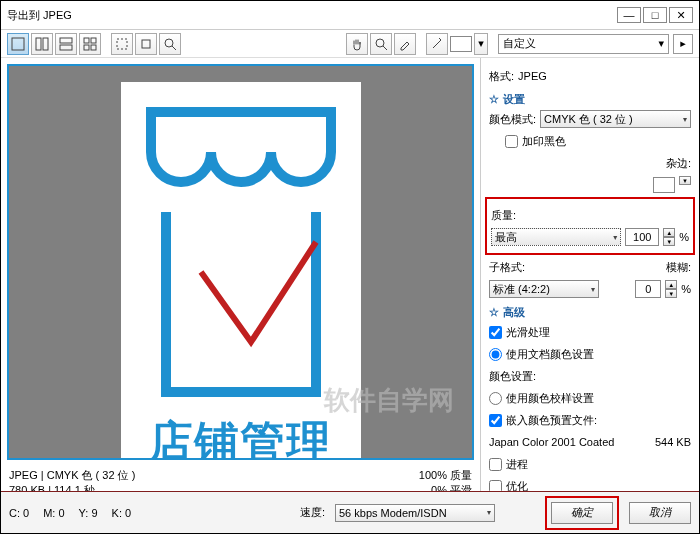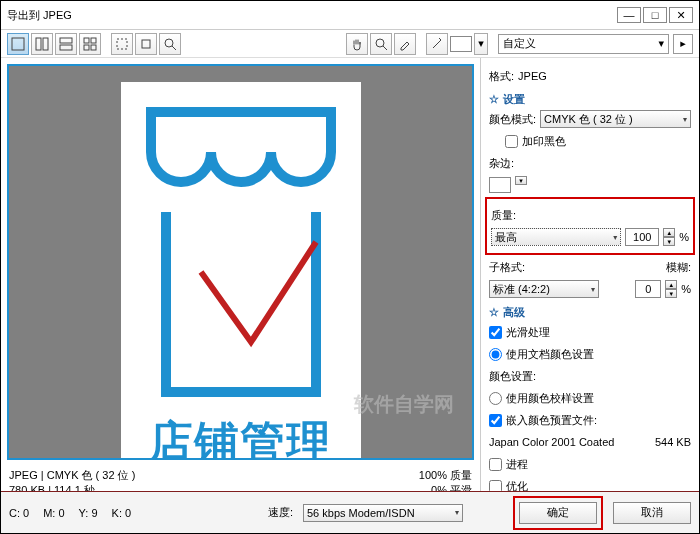--- a/index.html
+++ b/index.html
@@ -15,42 +15,42 @@
 .preset-dd { flex: 1; height: 20px; border: 1px solid #999; padding: 1px 4px; background: #fff; display: flex; align-items: center; justify-content: space-between; }
 .preset-play { width: 20px; height: 20px; border: 1px solid #999; margin-left: 2px; display:flex;align-items:center;justify-content:center; }
 .main { display: flex; height: 440px; }
 .preview-pane { width: 480px; display: flex; flex-direction: column; border-right: 1px solid #ccc; }
 .canvas-wrap { flex: 1; padding: 6px; }
 .canvas { width: 100%; height: 100%; border: 2px solid #1e90d0; background: #808080; position: relative; overflow: hidden; }
 .artboard { position: absolute; left: 50%; top: 16px; transform: translateX(-50%); width: 240px; height: 100%; background: #fff; }
 .store-icon { stroke: #1e90d0; stroke-width: 10; fill: none; }
 .check { stroke: #c02020; stroke-width: 6; fill: none; }
 .store-text { position:absolute; bottom:2px; left:0; right:0; text-align:center; color:#1e90d0; font-size:44px; font-weight:600; letter-spacing:2px; }
-.watermark { position:absolute; right:18px; bottom:40px; color:#bbb; font-size:20px; font-weight:600; opacity:.6; }
+.watermark { position:absolute; right:18px; bottom:40px; color:#bbb; font-size:26px; font-weight:600; opacity:.6; }
 .statusbar { height: 32px; padding: 2px 8px; font-size: 10px; display:flex; justify-content:space-between; }
 .statusbar .right { text-align: right; }
 .settings { width: 218px; padding: 6px 8px 0 8px; overflow-y: auto; }
 .settings .row { display: flex; align-items: center; margin: 2px 0; gap: 4px; min-height: 20px; }
 .settings .row.indent { padding-left: 16px; }
-.settings .row.right { justify-content: flex-start; }
+.settings .row.right { justify-content: flex-end; }
 .lbl { white-space: nowrap; }
 .section-head { color: #2060a0; font-weight: 600; display:flex; align-items:center; gap:4px; margin-top:6px; }
 .dd { height: 18px; border: 1px solid #888; background: linear-gradient(#fff,#e8e8e8); display:flex; align-items:center; justify-content:space-between; padding: 0 3px; flex:1; font-size:10px; }
 .dd .arrow, .arrowbtn, .spin { font-size: 8px; color:#444; }
 .numbox { width: 34px; height: 18px; border:1px solid #888; text-align:center; padding:1px; }
 .spinbtns { display:flex; flex-direction:column; height:18px; }
 .spinbtns div { width:12px; height:9px; border:1px solid #888; font-size:7px; display:flex;align-items:center;justify-content:center; background: linear-gradient(#fff,#e0e0e0); }
 .colorwell { width:22px; height:16px; border:1px solid #888; background:#fff; display:inline-block; }
 .hl-box { border: 2px solid #d00000; padding: 4px; margin: 2px -4px; }
 input[type=checkbox], input[type=radio] { margin-right: 4px; vertical-align: middle; }
 .footer { position:absolute; bottom:0; left:0; right:0; height:42px; border-top:1px solid #7f1d1d; display:flex; align-items:center; padding: 8px 8px; gap:10px; background:#f4f4f4; }
 .footer .cmyk { display:flex; gap:14px; }
 .footer .spacer { flex:1; }
 .footer .dd { width: 160px; flex:none; }
-.btn { width: 78px; height: 22px; border:1px solid #888; background: linear-gradient(#fff,#e8e8e8); cursor:pointer; }
+.btn { width: 62px; height: 22px; border:1px solid #888; background: linear-gradient(#fff,#e8e8e8); cursor:pointer;font-style:italic; }
 .btn-hl { border: 2px solid #d00000; padding: 4px; }
 </style>
 </head>
 <body>
 
 <div class="titlebar">
   <span class="title">导出到 JPEG</span>
   <div class="wbtn">—</div>
   <div class="wbtn">□</div>
   <div class="wbtn">✕</div>

